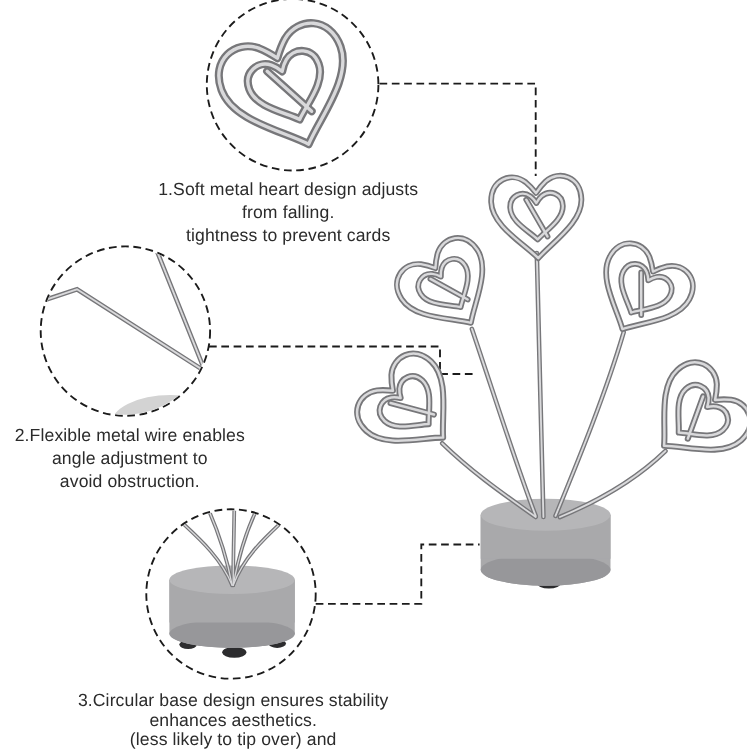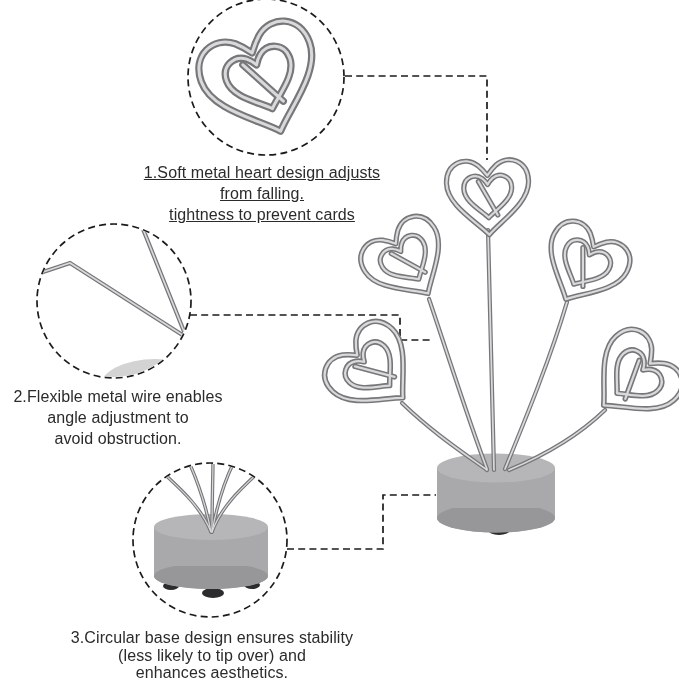--- a/index.html
+++ b/index.html
@@ -12,21 +12,21 @@
   .stage{
     position:relative; width:679px; height:684px; overflow:hidden;
     background:var(--background);
     font-family:"Liberation Sans", sans-serif;
   }
   .art{position:absolute; left:0; top:0;}
   .note{
     position:absolute; text-align:center; color:var(--text);
     font-size:16px; line-height:21px; letter-spacing:0.1px; white-space:nowrap;
   }
-  .note1{left:112px; top:162px; width:300px;text-decoration:underline;}
+  .note1{left:112px; top:162px; width:300px;}
   .note2{left:-2px;  top:386px; width:240px;}
   .note3{left:42px;  top:629px; width:340px; line-height:17.5px;}
   
   .u{fill:none; stroke:var(--wire-dark); stroke-width:4.6; stroke-linecap:round; stroke-linejoin:round;}
   .o{fill:none; stroke:var(--wire-light); stroke-width:1.9; stroke-linecap:round; stroke-linejoin:round;}
   .su{fill:none; stroke:var(--wire-dark); stroke-width:4.2; stroke-linecap:round;}
   .so{fill:none; stroke:var(--wire-light); stroke-width:1.7; stroke-linecap:round;}
   .mu{fill:none; stroke:var(--wire-dark); stroke-width:3.4; stroke-linecap:round;}
   .mo{fill:none; stroke:var(--wire-light); stroke-width:1.2; stroke-linecap:round;}
   .dash{fill:none; stroke:var(--line); stroke-width:1.7; stroke-dasharray:7 4.2;}
@@ -151,17 +151,17 @@
   </div>
 
   <div class="note note2">
     <div>2.Flexible metal wire enables</div>
     <div>angle adjustment to</div>
     <div>avoid obstruction.</div>
   </div>
 
   <div class="note note3">
     <div>3.Circular base design ensures stability</div>
+    <div>enhances aesthetics.</div>
     <div>(less likely to tip over) and</div>
-    <div>enhances aesthetics.</div>
   </div>
 
 </div>
 
 </body></html>

